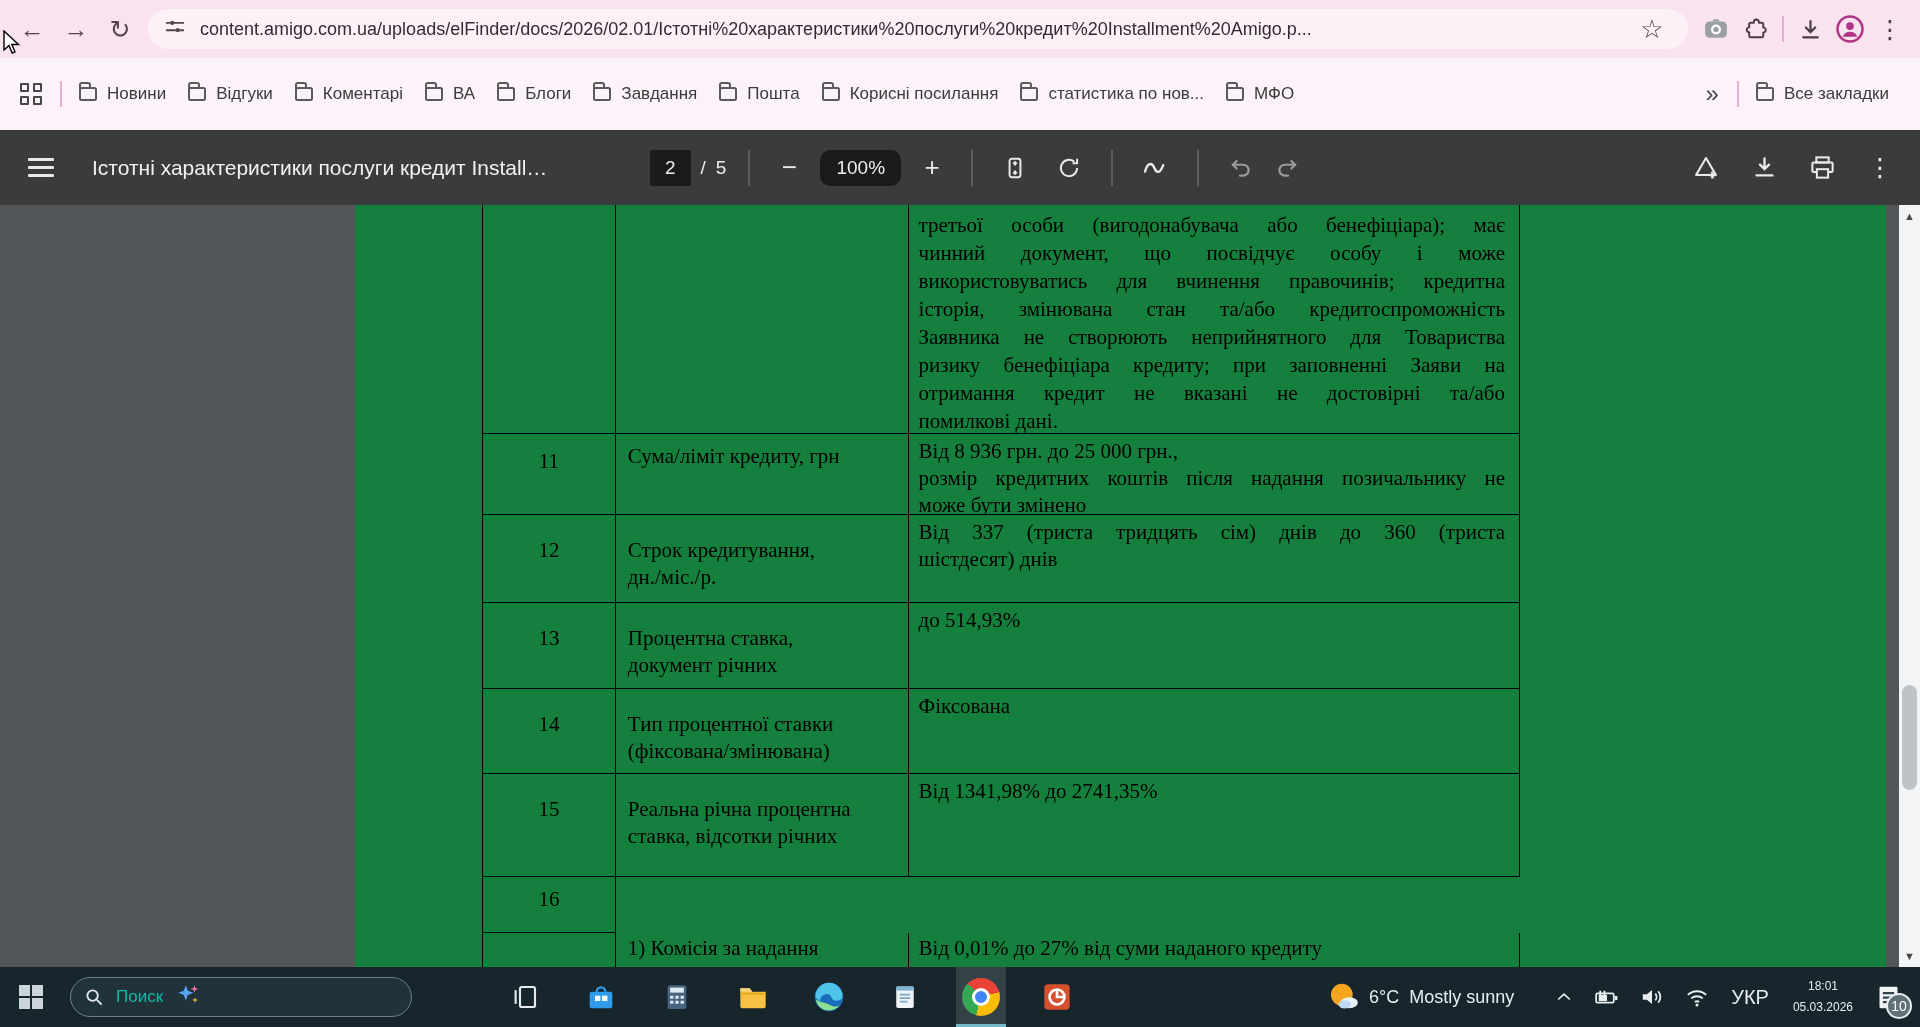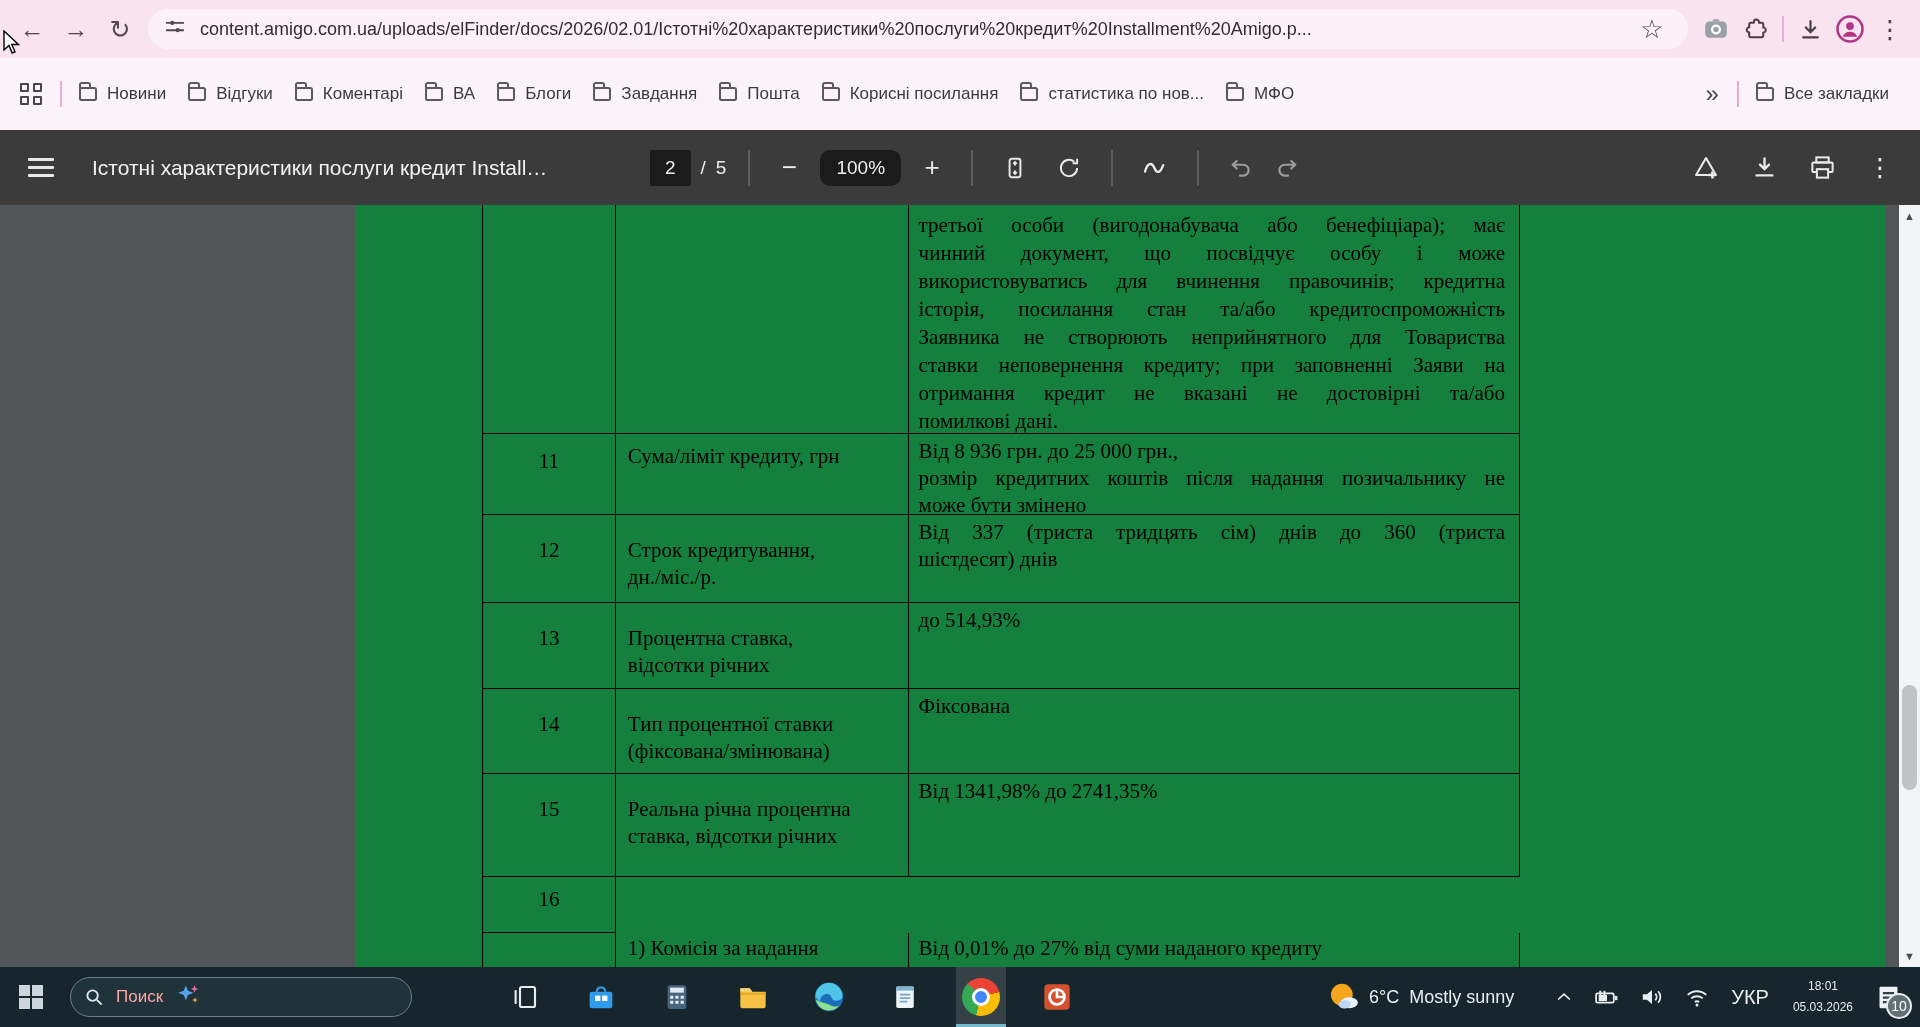--- a/index.html
+++ b/index.html
@@ -54,21 +54,21 @@
 
   
   .scrollbar{position:absolute;right:0;top:0;width:21px;height:762px;background:#f2f4f5}
   .sb-arrow{position:absolute;left:0;width:21px;height:22px;display:flex;align-items:center;justify-content:center;font-size:11px;color:#4c4c4c}
   .sb-thumb{position:absolute;left:3px;width:15px;top:480px;height:105px;background:#bfc3c6;border-radius:8px}
 
   
   .taskbar{height:60px;background:#16262c;display:flex;align-items:center;position:relative;color:#e8eef0}
   .start{width:62px;height:60px;display:flex;align-items:center;justify-content:center}
   .search-pill{width:342px;height:40px;background:#20333a;border:1px solid #6e8087;border-radius:20px;display:flex;align-items:center;padding:0 14px;margin-left:8px}
-  .search-pill span{font-size:17px;color:#fca5a5;margin-left:12px}
+  .search-pill span{font-size:17px;color:#14b8a6;margin-left:12px}
   .spark{margin-left:auto}
   .tb-apps{display:flex;margin-left:88px;gap:26px}
   .app{width:50px;height:60px;display:flex;align-items:center;justify-content:center;position:relative}
   .app.active{background:rgba(255,255,255,.13);box-shadow:inset 0 -3px 0 #76b9c9}
   .chrome-ball{width:38px;height:38px;border-radius:50%;background:conic-gradient(from -45deg,#ea4335 0 120deg,#fbbc05 0 240deg,#34a853 0 360deg);position:relative}
   .chrome-ball::after{content:"";position:absolute;inset:10px;background:#4285f4;border:3px solid #fff;border-radius:50%}
   .tb-right{position:absolute;right:0;top:0;height:60px;display:flex;align-items:center;padding-right:18px}
   .weather{display:flex;align-items:center;gap:10px;font-size:18px}
   .trayico{margin-left:19px;display:flex;align-items:center}
   .lang{margin-left:21px;font-size:20px}
@@ -282,23 +282,23 @@
   <div class="page">
     <div class="doc-table">
 
       <div class="trow" style="height:229px">
         <div class="c num"></div>
         <div class="c label"></div>
         <div class="c value para-cell">
           <div class="pline jl">третьої особи (вигодонабувача або бенефіціара); має</div>
           <div class="pline jl">чинний документ, що посвідчує особу і може</div>
           <div class="pline jl">використовуватись для вчинення правочинів; кредитна</div>
-          <div class="pline jl">історія, посилання стан та/або кредитоспроможність</div>
+          <div class="pline jl">історія, змінювана стан та/або кредитоспроможність</div>
           <div class="pline jl">Заявника не створюють неприйнятного для Товариства</div>
-          <div class="pline jl">ставки неповернення кредиту; при заповненні Заяви на</div>
+          <div class="pline jl">ризику бенефіціара кредиту; при заповненні Заяви на</div>
           <div class="pline jl">отримання кредит не вказані не достовірні та/або</div>
           <div class="pline">помилкові дані.</div>
         </div>
       </div>
 
       <div class="trow" style="height:81px">
         <div class="c num" style="padding-top:14px">11</div>
         <div class="c label" style="padding-top:9px">Сума/ліміт кредиту, грн</div>
         <div class="c value">
           <div>Від 8 936 грн. до 25 000 грн.,</div>
@@ -313,21 +313,21 @@
 дн./міс./р.</div>
         <div class="c value">
           <div class="jl">Від 337 (триста тридцять сім) днів до 360 (триста</div>
           <div>шістдесят) днів</div>
         </div>
       </div>
 
       <div class="trow" style="height:86px">
         <div class="c num" style="padding-top:22px">13</div>
         <div class="c label">Процентна ставка,
-відсотки річних</div>
+документ річних</div>
         <div class="c value">
           <div>до 514,93%</div>
         </div>
       </div>
 
       <div class="trow" style="height:85px">
         <div class="c num" style="padding-top:22px">14</div>
         <div class="c label">Тип процентної ставки
 (фіксована/змінювана)</div>
         <div class="c value">

